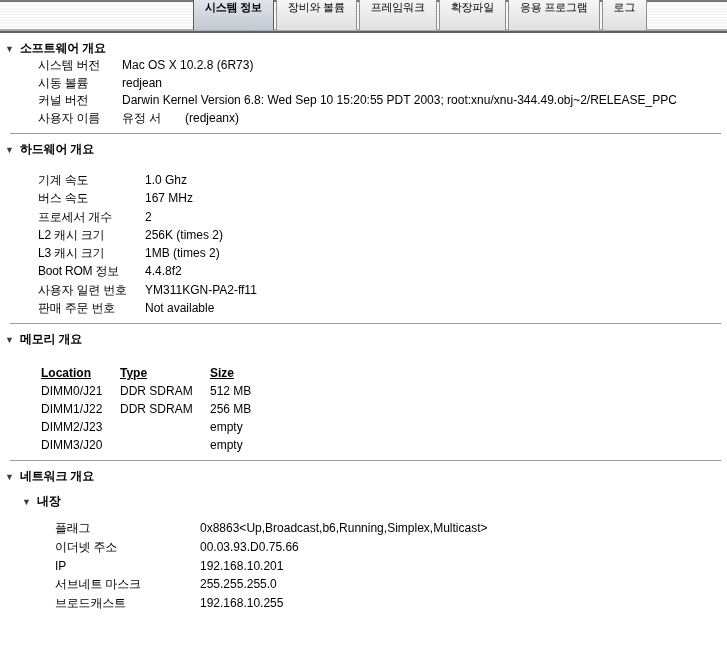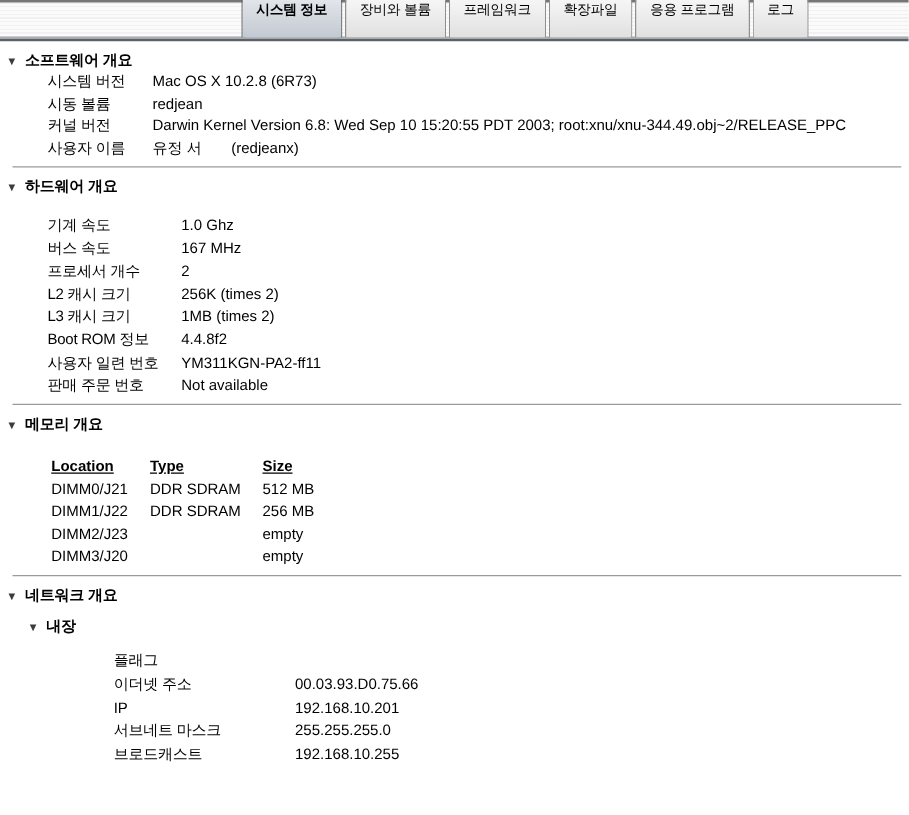--- a/index.html
+++ b/index.html
@@ -70,21 +70,21 @@
   }
 
   .rows { }
   .kv-row { display: flex; line-height: 17.5px; white-space: nowrap; }
   .kv-label { letter-spacing: -0.2px; }
 
   .sw .kv-label   { margin-left: 38px; width: 84px;  flex: 0 0 84px; }
   .hw .rows       { margin-top: 13px; }
   .hw .kv-row     { line-height: 18.3px; }
   .hw .kv-label   { margin-left: 38px; width: 107px; flex: 0 0 107px; }
-  .net .rows      { margin-top: 9px; margin-left: 36px; }
+  .net .rows      { margin-top: 9px; }
   .net .kv-row    { line-height: 18.6px; }
   .net .kv-label  { margin-left: 55px; width: 145px; flex: 0 0 145px; }
 
   .kv-value-main { display: inline-block; min-width: 63px; }
 
   
   .mem-table { margin: 16px 0 0 41px; }
   .mem-row { display: flex; line-height: 18px; }
   .mem-col-loc  { width: 79px; flex: 0 0 79px; }
   .mem-col-type { width: 90px; flex: 0 0 90px; }
@@ -232,20 +232,21 @@
       <span class="tri">▼</span>
       <span>네트워크 개요</span>
     </div>
     <div class="sub-title-row">
       <span class="tri">▼</span>
       <span>내장</span>
     </div>
     <div class="rows">
       <div class="kv-row">
         <span class="kv-label">플래그</span>
+        <span class="kv-value">0x8863&lt;Up,Broadcast,b6,Running,Simplex,Multicast&gt;</span>
       </div>
       <div class="kv-row">
         <span class="kv-label">이더넷 주소</span>
         <span class="kv-value">00.03.93.D0.75.66</span>
       </div>
       <div class="kv-row">
         <span class="kv-label">IP</span>
         <span class="kv-value">192.168.10.201</span>
       </div>
       <div class="kv-row">

